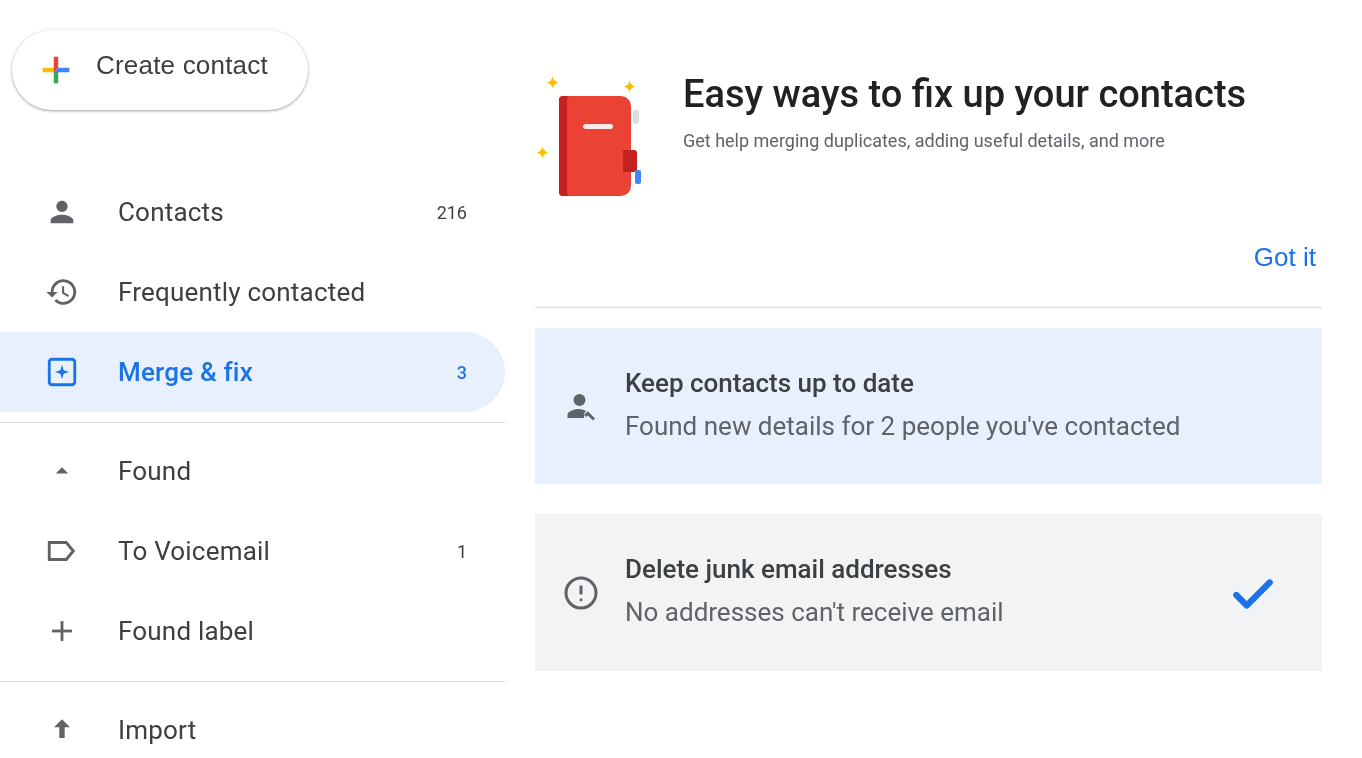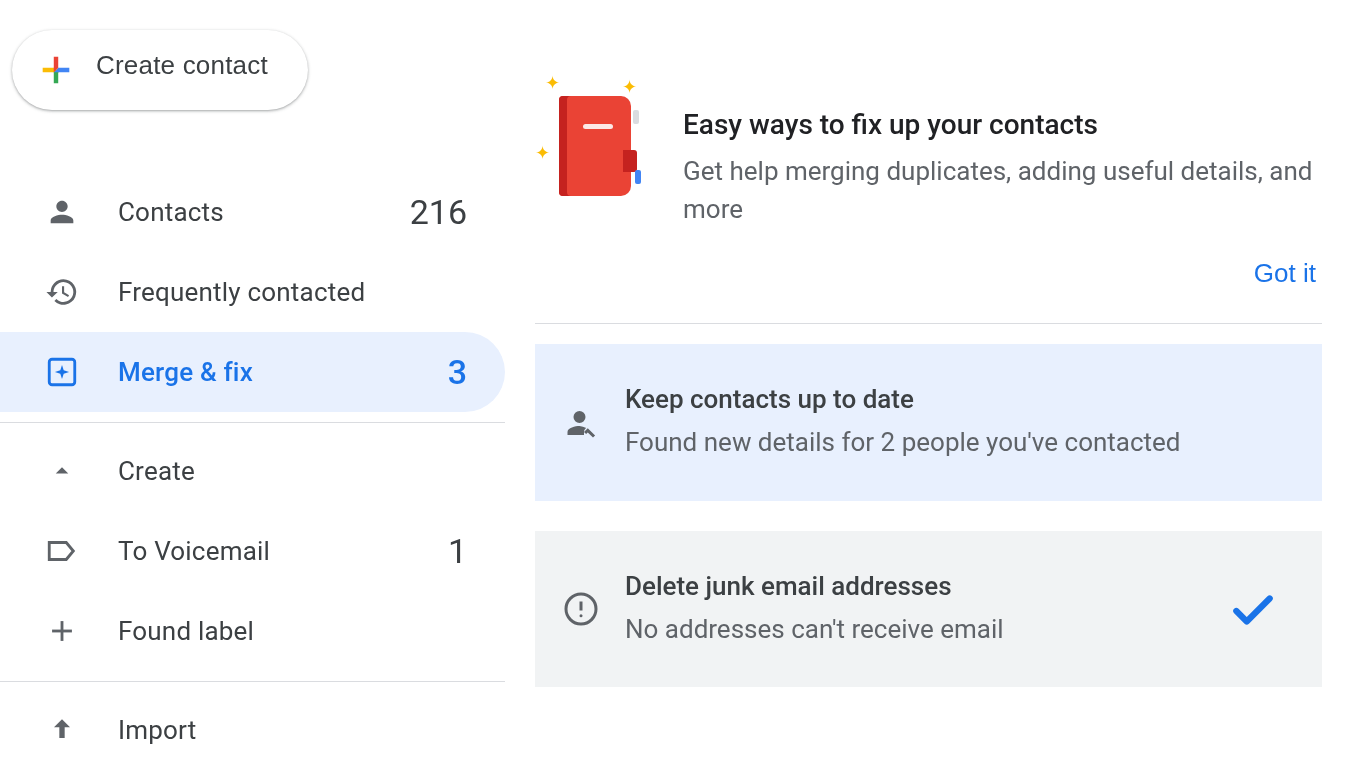--- a/index.html
+++ b/index.html
@@ -55,21 +55,21 @@
       flex-shrink: 0;
     }
     .nav-item .label {
       flex: 1;
       font-size: 26px;
       color: #3c4043;
       margin-left: 36px;
       letter-spacing: 0.2px;
     }
     .nav-item .count {
-      font-size: 34px;
+      font-size: 18px;
       color: #3c4043;
     }
     .nav-item.active {
       background: #e8f0fe;
       border-top-right-radius: 40px;
       border-bottom-right-radius: 40px;
     }
     .nav-item.active .label,
     .nav-item.active .count {
       color: #1a73e8;
@@ -133,28 +133,27 @@
     .page-edge2 {
       position: absolute;
       right: -10px; bottom: 12px;
       width: 6px; height: 14px; background: #4285f4; border-radius: 2px;
     }
     .sparkle { position:absolute; color:#fbbc04; font-size:18px; }
     .sp1 { left:10px; top:0; }
     .sp2 { right:10px; top:4px; }
     .sp3 { left:0; top:70px; }
     .hero-text h1 {
-      font-size: 28px;
+      font-size: 38px;
       font-weight: 500;
       color: #202124;
       margin-bottom: 12px;
-      margin-top: 36px;
     }
     .hero-text p {
-      font-size: 26px;
+      font-size: 18px;
       color: #5f6368;
       line-height: 1.45;
     }
     .got-it-row {
       display: flex;
       justify-content: flex-end;
       margin-bottom: 24px;
     }
     .got-it {
       background: none;
@@ -254,21 +253,21 @@
     </div>
 
     <div class="divider"></div>
 
     <div class="nav-item">
       <span class="icon-slot">
         <svg viewBox="0 0 24 24" width="30" height="30" fill="currentColor">
             <path d="M7 14l5-5 5 5z"></path>
           </svg>
       </span>
-      <span class="label">Create</span>
+      <span class="label">Found</span>
     </div>
 
     <div class="nav-item">
       <span class="icon-slot">
         <svg viewBox="0 0 24 24" width="34" height="34" fill="none" stroke="currentColor" stroke-width="2">
             <path d="M3 6h12l5 6-5 6H3z"></path>
           </svg>
       </span>
       <span class="label">To Voicemail</span>
       <span class="count">1</span>

